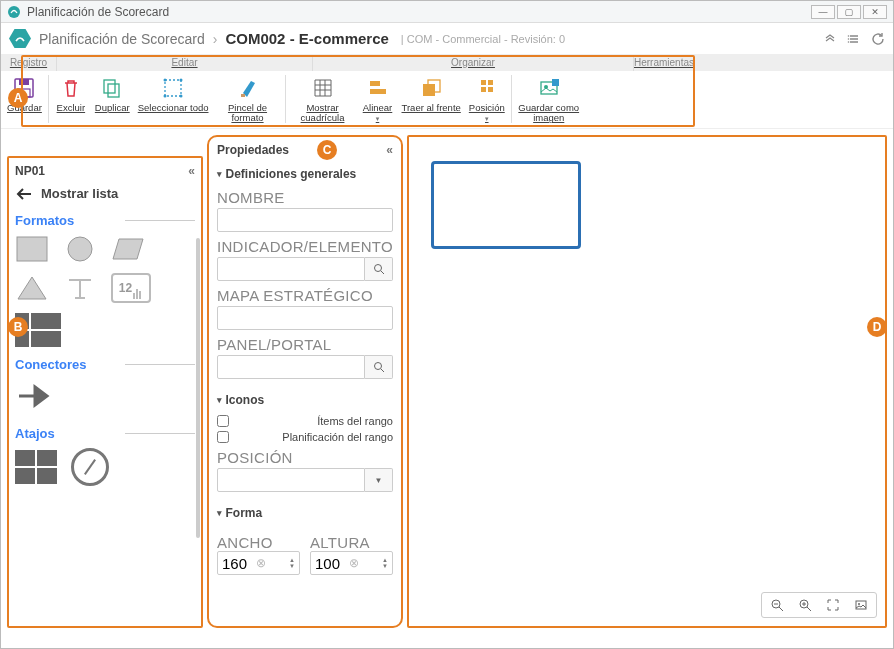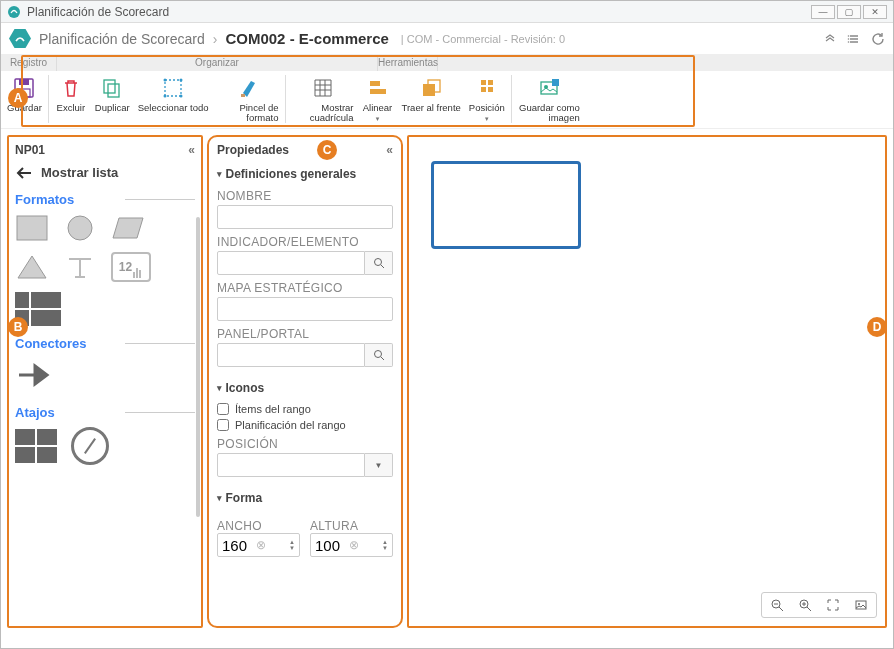--- a/index.html
+++ b/index.html
@@ -16,40 +16,40 @@
   .breadcrumb-bar { height: 32px; display: flex; align-items: center; padding: 0 8px; gap: 8px; border-bottom: 1px solid #eee; }
   .hex-logo { width: 22px; height: 22px; background: #2aa4a4; transform: rotate(0deg); clip-path: polygon(25% 6.7%, 75% 6.7%, 100% 50%, 75% 93.3%, 25% 93.3%, 0% 50%); display: flex; align-items: center; justify-content: center; color: #fff; font-size: 12px; }
   .crumb-a { color: #777; font-size: 14px; }
   .crumb-sep { color: #aaa; font-size: 14px; }
   .crumb-b { font-weight: bold; font-size: 15px; color: #333; }
   .crumb-meta { color: #aaa; font-size: 11px; margin-left: 4px; }
   .breadcrumb-right { margin-left: auto; display: flex; gap: 10px; color: #888; }
   .breadcrumb-right svg { cursor: pointer; }
 
   
-  .toolbar-wrap { position: relative; }
+  .toolbar-wrap { position: relative; text-decoration: underline; }
   .toolbar-tabs { height: 16px; display: flex; background: #eee; font-size: 10px; color: #888; }
   .toolbar-tabs div { text-align: center; border-right: 1px solid #ddd; line-height: 16px; }
   .tab-reg { width: 56px; } .tab-edit { width: 256px; } .tab-org { width: 321px; } .tab-tool { width: 60px; }
   .toolbar { height: 58px; display: flex; align-items: flex-start; padding: 4px 2px 0; gap: 0; border-bottom: 1px solid #eee; }
   .tb-btn { display: flex; flex-direction: column; align-items: center; gap: 2px; padding: 0 4px; min-width: 40px; cursor: pointer; }
   .tb-btn .ic { height: 26px; display: flex; align-items: center; justify-content: center; }
   .tb-btn span { font-size: 9.5px; color: #333; text-align: center; line-height: 1.1; white-space: nowrap; }
   .tb-sep { width: 1px; height: 48px; background: #ddd; margin: 0 2px; }
-  .tb-btn.wide span { white-space: normal; max-width: 62px; text-align: right; }
+  .tb-btn.wide span { white-space: normal; max-width: 62px; }
 
   
   .annot-box { position: absolute; border: 2px solid #e67e22; pointer-events: none; border-radius: 2px; }
   .annot-marker { position: absolute; width: 20px; height: 20px; background: #e67e22; border-radius: 50%; color: #fff; font-size: 12px; font-weight: bold; display: flex; align-items: center; justify-content: center; z-index: 50; }
 
   
   .main { display: flex; height: 503px; padding: 6px 6px 4px 6px; gap: 4px; }
   
   
-  .panel-b { width: 196px; border: 2px solid #e67e22; border-radius: 2px; padding: 6px; position: relative; overflow: hidden; }
+  .panel-b { width: 196px; border: 2px solid #e67e22; border-radius: 2px; padding: 6px; position: relative; overflow: hidden; margin-top: 21px; }
   .panel-b-head { display: flex; align-items: center; font-weight: bold; font-size: 12px; color: #444; margin-bottom: 8px; }
   .collapse-ic { margin-left: auto; font-size: 12px; color: #777; }
   .back-row { display: flex; align-items: center; gap: 8px; font-weight: bold; font-size: 13px; margin: 8px 0 12px; }
   .sect-title { font-weight: bold; font-size: 13px; color: #3b82f6; margin: 8px 0 6px; border-bottom: 1px solid transparent; position: relative; }
   .sect-title::after { content:''; position:absolute; right:0; top:7px; width:70px; height:1px; background:#ccc; }
   .shape-row { display: flex; gap: 14px; margin-bottom: 10px; align-items: center; }
   .shape { width: 34px; height: 28px; fill: #cfcfcf; stroke: #999; stroke-width: 1; }
   .mini-chip { width: 40px; height: 30px; border: 2px solid #bbb; border-radius: 4px; display: flex; align-items: flex-end; justify-content: center; gap: 1px; padding: 2px 3px; color: #999; font-size: 12px; font-weight: bold; }
   .swimlane-ic { width: 46px; height: 34px; display: grid; grid-template-columns: 14px 1fr; grid-template-rows: 1fr 1fr; gap: 2px; }
   .swimlane-ic div { background: #666; }
@@ -58,26 +58,26 @@
   .shortcut-grid div { background:#666; }
   .compass { width: 38px; height: 38px; border: 3px solid #777; border-radius: 50%; position: relative; }
   .compass::after { content:''; position:absolute; left:50%; top:50%; width:2px; height:18px; background:#777; transform:translate(-50%,-50%) rotate(35deg); }
   .panel-b-scroll { position:absolute; right:1px; top:80px; width:4px; height:300px; background:#ccc; border-radius:2px; }
 
   
   .panel-c { width: 196px; border: 2px solid #e67e22; border-radius: 10px; padding: 6px 8px; position: relative; overflow: hidden; }
   .panel-c-head { display: flex; align-items: center; font-weight: bold; font-size: 12px; margin-bottom: 10px; }
   .prop-section-h { font-weight: bold; font-size: 12px; margin: 6px 0 8px; display: flex; align-items: center; gap: 4px; }
   .prop-section-h::before { content:'▾'; font-size: 9px; color:#555; }
-  .fld-label { font-size: 12px; color: #888; letter-spacing: .3px; margin-top: 6px; }
+  .fld-label { font-size: 15px; color: #888; letter-spacing: .3px; margin-top: 6px; }
   .fld { width: 100%; height: 24px; border: 1px solid #ccc; border-radius: 2px; margin-top: 2px; padding: 0 4px; font-size: 11px; }
   .fld-row { display: flex; gap: 0; }
   .fld-row .fld { flex: 1; border-top-right-radius: 0; border-bottom-right-radius: 0; }
   .fld-btn { width: 28px; height: 24px; border: 1px solid #ccc; border-left: none; border-radius: 0 2px 2px 0; background: #f7f7f7; display:flex; align-items:center; justify-content:center; margin-top:2px; }
-  .chk-row { display: flex; align-items: center; gap: 6px; font-size: 11px; margin: 4px 0; }
+  .chk-row { display: flex; align-items: center; gap: 6px; font-size: 11px; margin: 4px 0; justify-content: space-between; }
   .chk-row input { width: 12px; height: 12px; }
   .dim-row { display: flex; gap: 10px; }
   .dim-col { flex: 1; }
   .dim-input { display: flex; align-items: center; border: 1px solid #ccc; border-radius: 2px; height: 24px; padding: 0 4px; }
   .dim-input input { border: none; width: 34px; font-size: 15px; outline: none; }
   .dim-clear { color: #bbb; font-size: 12px; }
   .dim-step { display: flex; flex-direction: column; font-size: 6px; color: #777; margin-left: auto; line-height:6px; }
 
   
   .panel-d { flex: 1; border: 2px solid #e67e22; border-radius: 2px; position: relative; background: #fff; }
@@ -125,20 +125,21 @@
     <svg width="14" height="14" viewBox="0 0 14 14">
         <path d="M12 7a5 5 0 1 1-1.5-3.5" stroke="#888" stroke-width="1.4" fill="none"></path>
         <path d="M11 1v3h-3" stroke="#888" stroke-width="1.4" fill="none"></path>
       </svg>
   </div>
 </div>
 
 <div class="toolbar-wrap">
   <div class="toolbar-tabs">
     <div class="tab-reg">Registro</div>
+    <div class="tab-edit">Editar</div>
     <div class="tab-org">Organizar</div>
     <div class="tab-tool">Herramientas</div>
   </div>
   <div class="toolbar">
     <div class="tb-btn">
         <div class="ic">
           <svg width="22" height="22" viewBox="0 0 22 22">
             <rect x="2" y="2" width="18" height="18" rx="1" fill="none" stroke="#7b3fa0" stroke-width="1.5"></rect>
             <rect x="6" y="2" width="10" height="6" fill="#7b3fa0"></rect>
             <rect x="5" y="12" width="12" height="8" fill="none" stroke="#7b3fa0" stroke-width="1.2"></rect>

